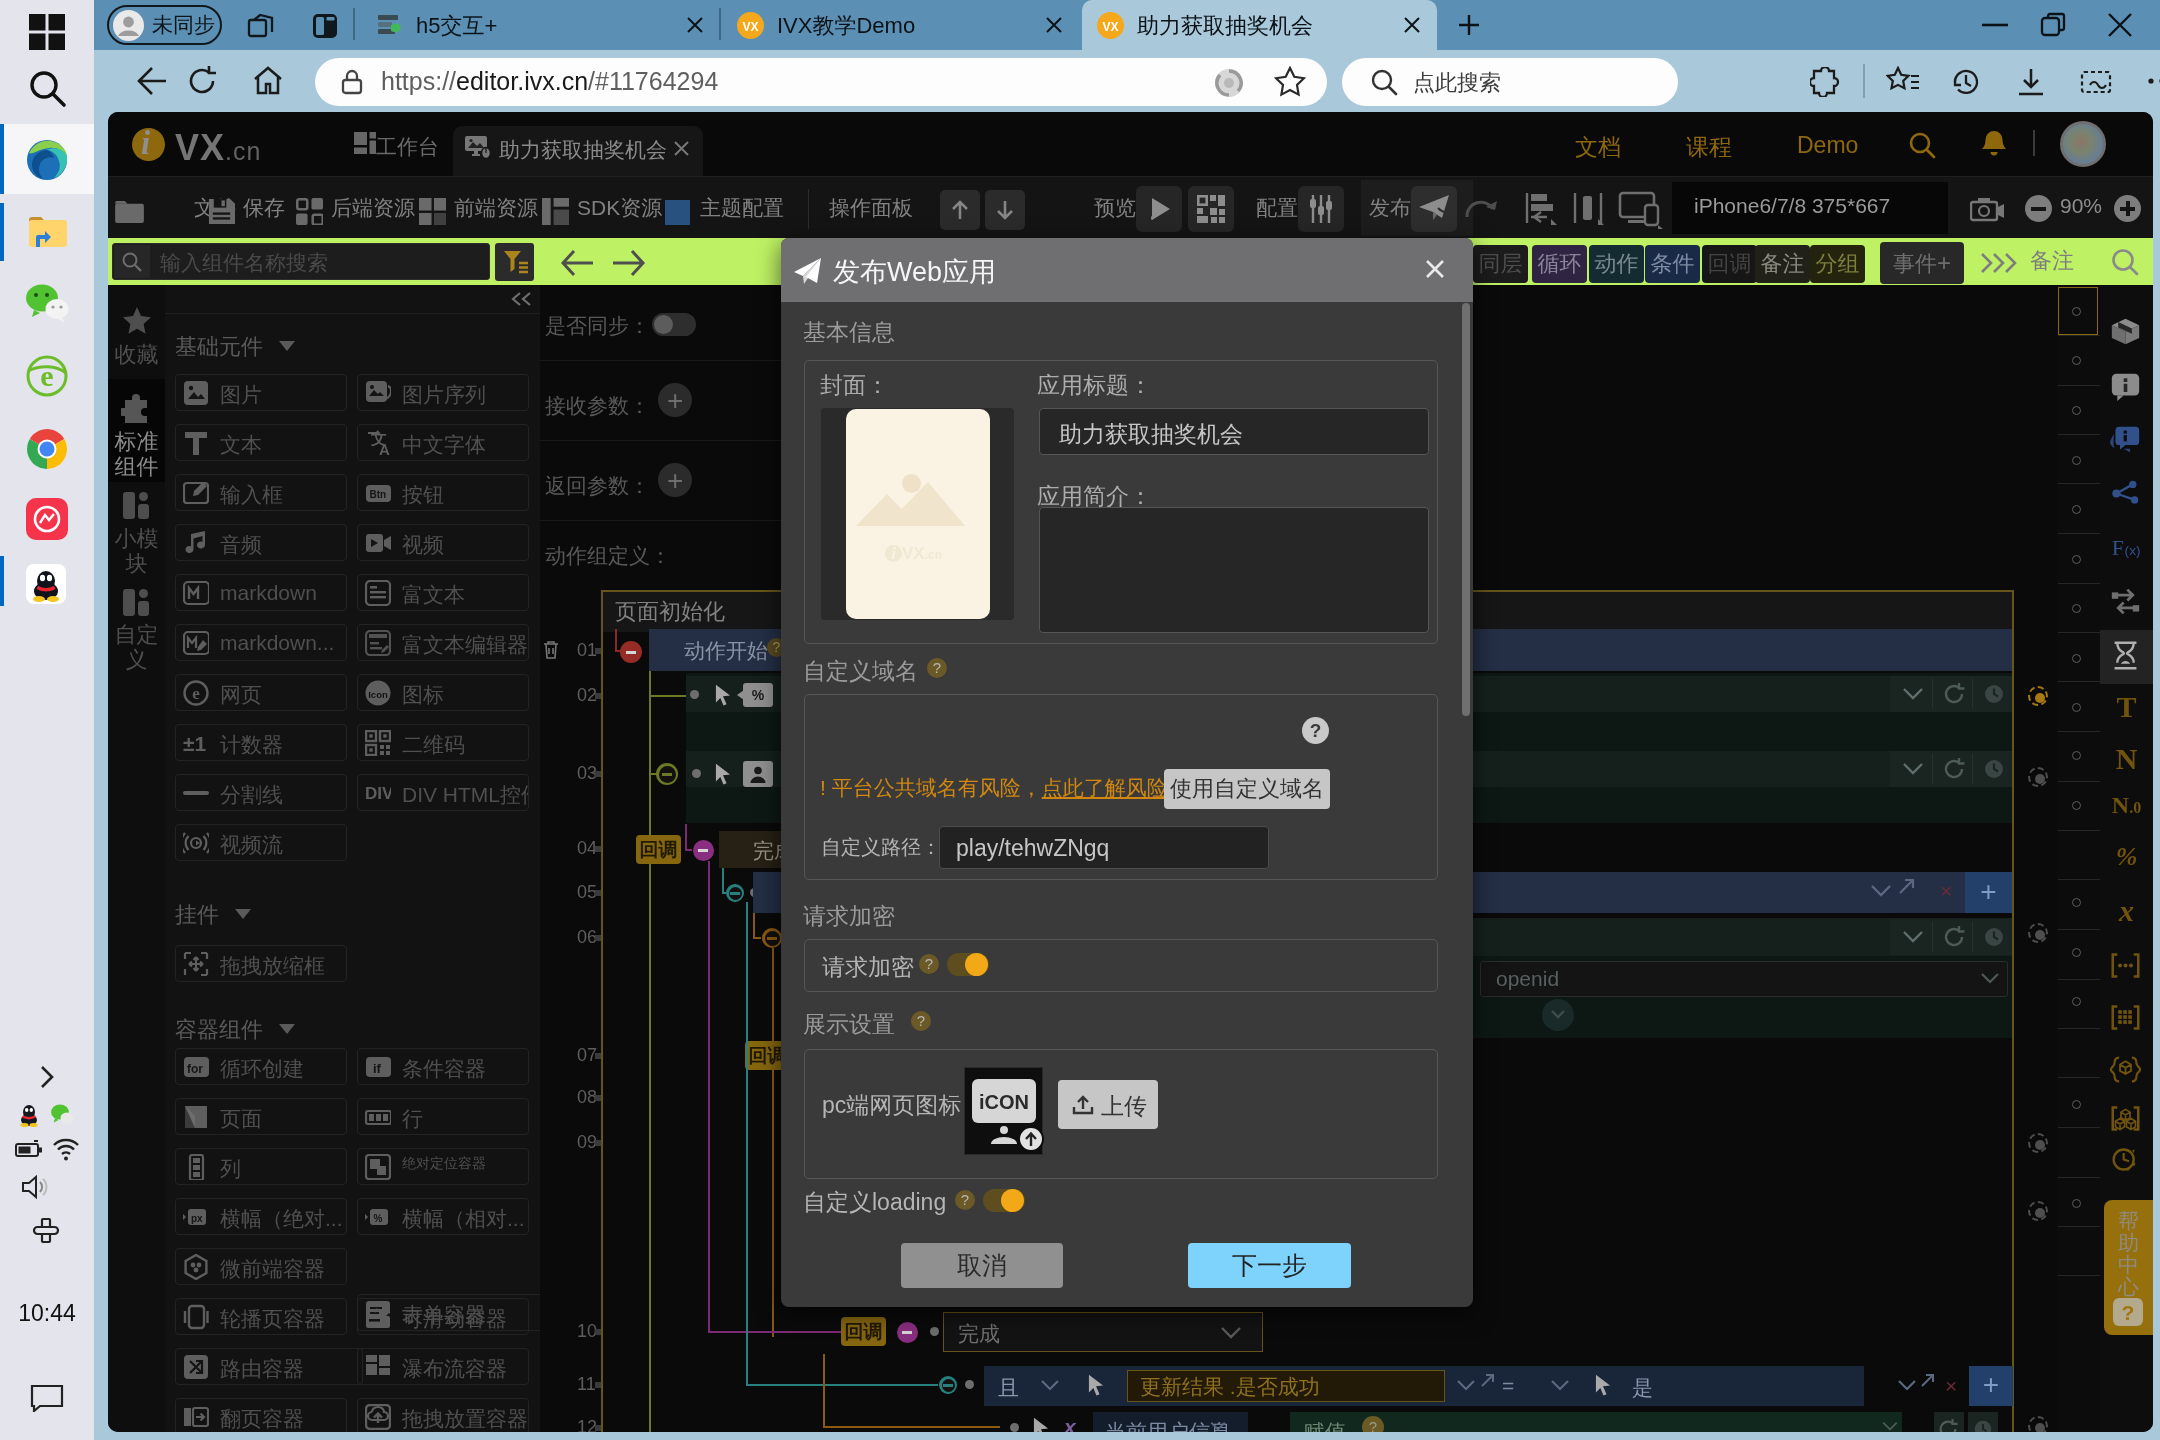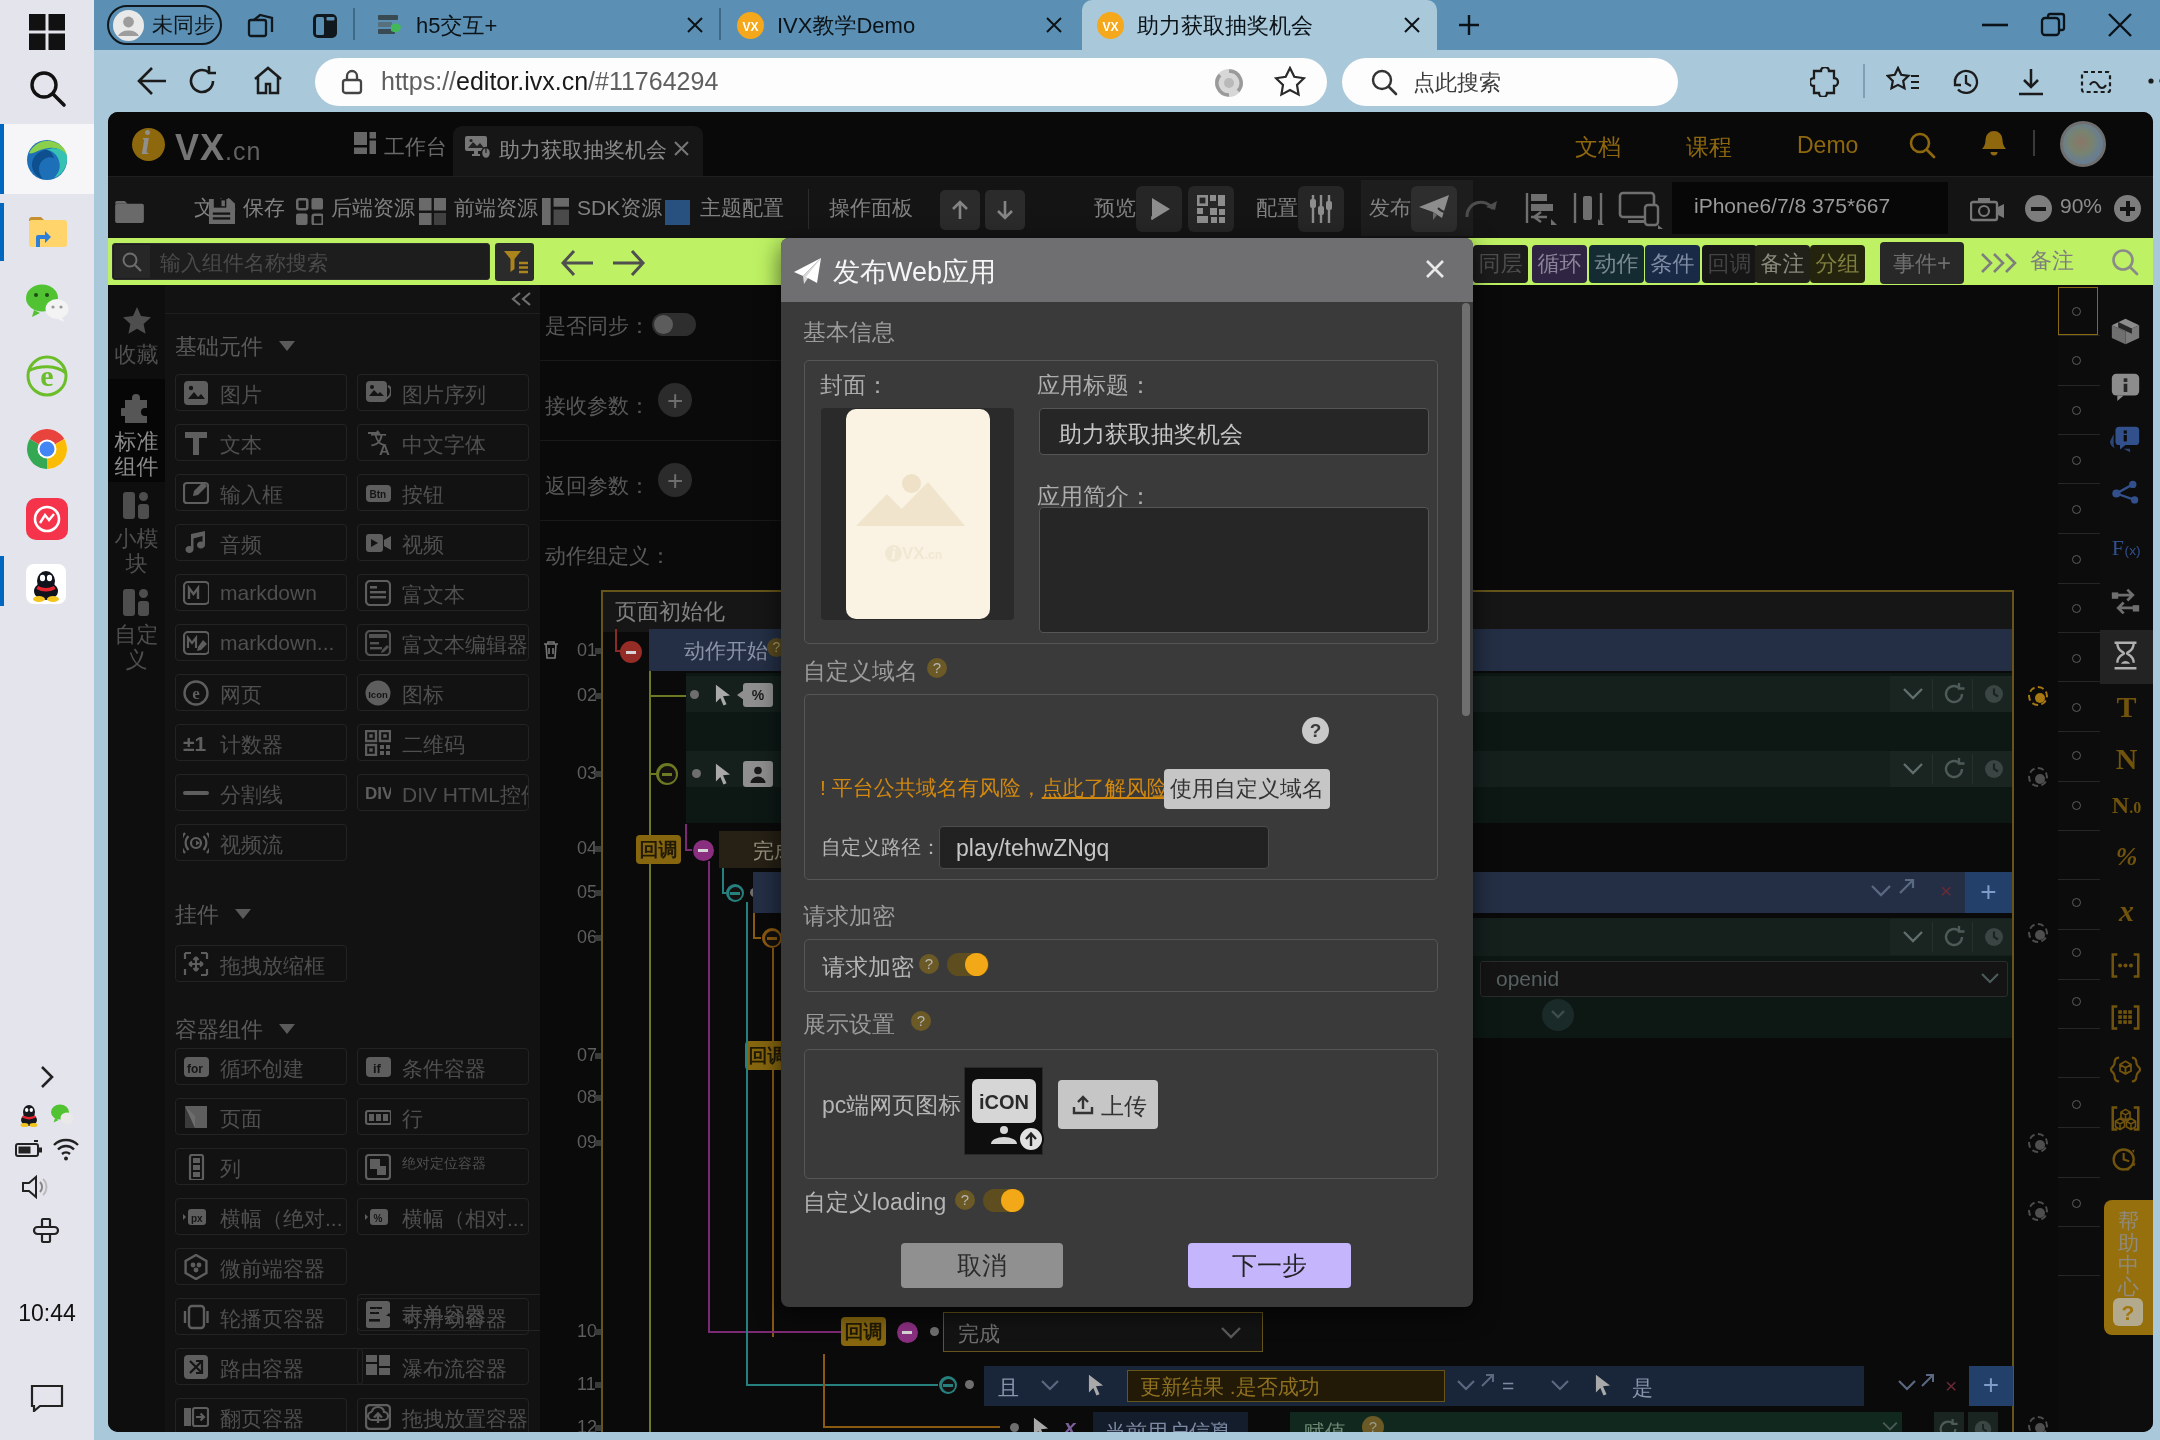--- a/index.html
+++ b/index.html
@@ -297,21 +297,21 @@
       <div class="abs" style="left:24px;top:16px;width:33px;height:33px;border-radius:50%;background:#8d680d;"></div>
       <div class="abs" style="left:33px;top:13px;font-family:'Liberation Serif',serif;font-style:italic;font-weight:bold;font-size:33px;color:#8f8f8f;">i</div>
       <div class="abs" style="left:67px;top:15px;font-size:36px;font-weight:bold;color:#757575;letter-spacing:1px;">VX<span style="font-size:25px;font-weight:normal;color:#616161;">.cn</span></div>
 
       <svg class="abs" style="left:246px;top:20px" width="22" height="22" viewBox="0 0 22 22">
         <rect x="0" y="0" width="13" height="13" fill="#666"></rect>
         <rect x="15.5" y="0" width="6.5" height="6.5" fill="#666"></rect>
         <rect x="15.5" y="8.5" width="6.5" height="13.5" fill="#666"></rect>
         <rect x="0" y="15.5" width="13" height="6.5" fill="#666"></rect>
       </svg>
-      <div class="abs" style="left:268px;top:21px;font-size:21px;color:#696969;margin-left:8px;">工作台</div>
+      <div class="abs" style="left:268px;top:21px;font-size:21px;color:#696969;">工作台</div>
 
       <div class="abs" style="left:345px;top:14px;width:250px;height:50px;background:#161616;border-radius:9px 9px 0 0;"></div>
       <svg class="abs" style="left:357px;top:24px" width="26" height="22" viewBox="0 0 26 22">
         <rect x="0" y="0" width="22" height="15" rx="2" fill="#777"></rect>
         <path d="M3 12 l5 -6 l4 4 l3 -3 l4 5 Z" fill="#222"></path>
         <circle cx="6" cy="4.5" r="1.6" fill="#222"></circle>
         <path d="M9 15 h4 v3 h-4 Z" fill="#777"></path>
         <rect x="7" y="18" width="8" height="2" fill="#777"></rect>
         <ellipse cx="21" cy="17" rx="4.5" ry="5.5" fill="#777" stroke="#161616" stroke-width="1.5"></ellipse>
         <line x1="21" y1="12" x2="21" y2="17" stroke="#161616" stroke-width="1.2"></line>
@@ -1255,16 +1255,16 @@
 <svg class="abs" style="left:290px;top:855px" width="24" height="24" viewBox="0 0 24 24">
       <path d="M12 16 V5 M7 9 L12 4 L17 9 M3 14 v6 h18 v-6" stroke="#333" stroke-width="2.4" fill="none"></path>
     </svg>
 <div class="abs" style="left:320px;top:853px;font-size:23px;color:#333;">上传</div>
 <div class="abs" style="left:22px;top:949px;font-size:23px;color:#b5b5b5;">自定义loading</div>
 <div class="qbadge" style="left:174px;top:952px;">?</div>
 <div class="toggle" style="left:202px;top:951px;">
       <div class="knob"></div>
     </div>
 <div class="abs" style="left:120px;top:1005px;width:162px;height:45px;background:#909091;border-radius:4px;color:#2b2b2b;font-size:25px;text-align:center;line-height:45px;">取消</div>
-<div class="abs" style="left:407px;top:1005px;width:163px;height:45px;background:#c4b5fd;border-radius:4px;color:#222;font-size:25px;text-align:center;line-height:45px;">下一步</div>
+<div class="abs" style="left:407px;top:1005px;width:163px;height:45px;background:#7dd3fc;border-radius:4px;color:#222;font-size:25px;text-align:center;line-height:45px;">下一步</div>
 <div class="abs" style="left:681px;top:65px;width:8px;height:413px;background:#6f6f6f;border-radius:4px;"></div>
 
   </div>
 
 </body></html>

